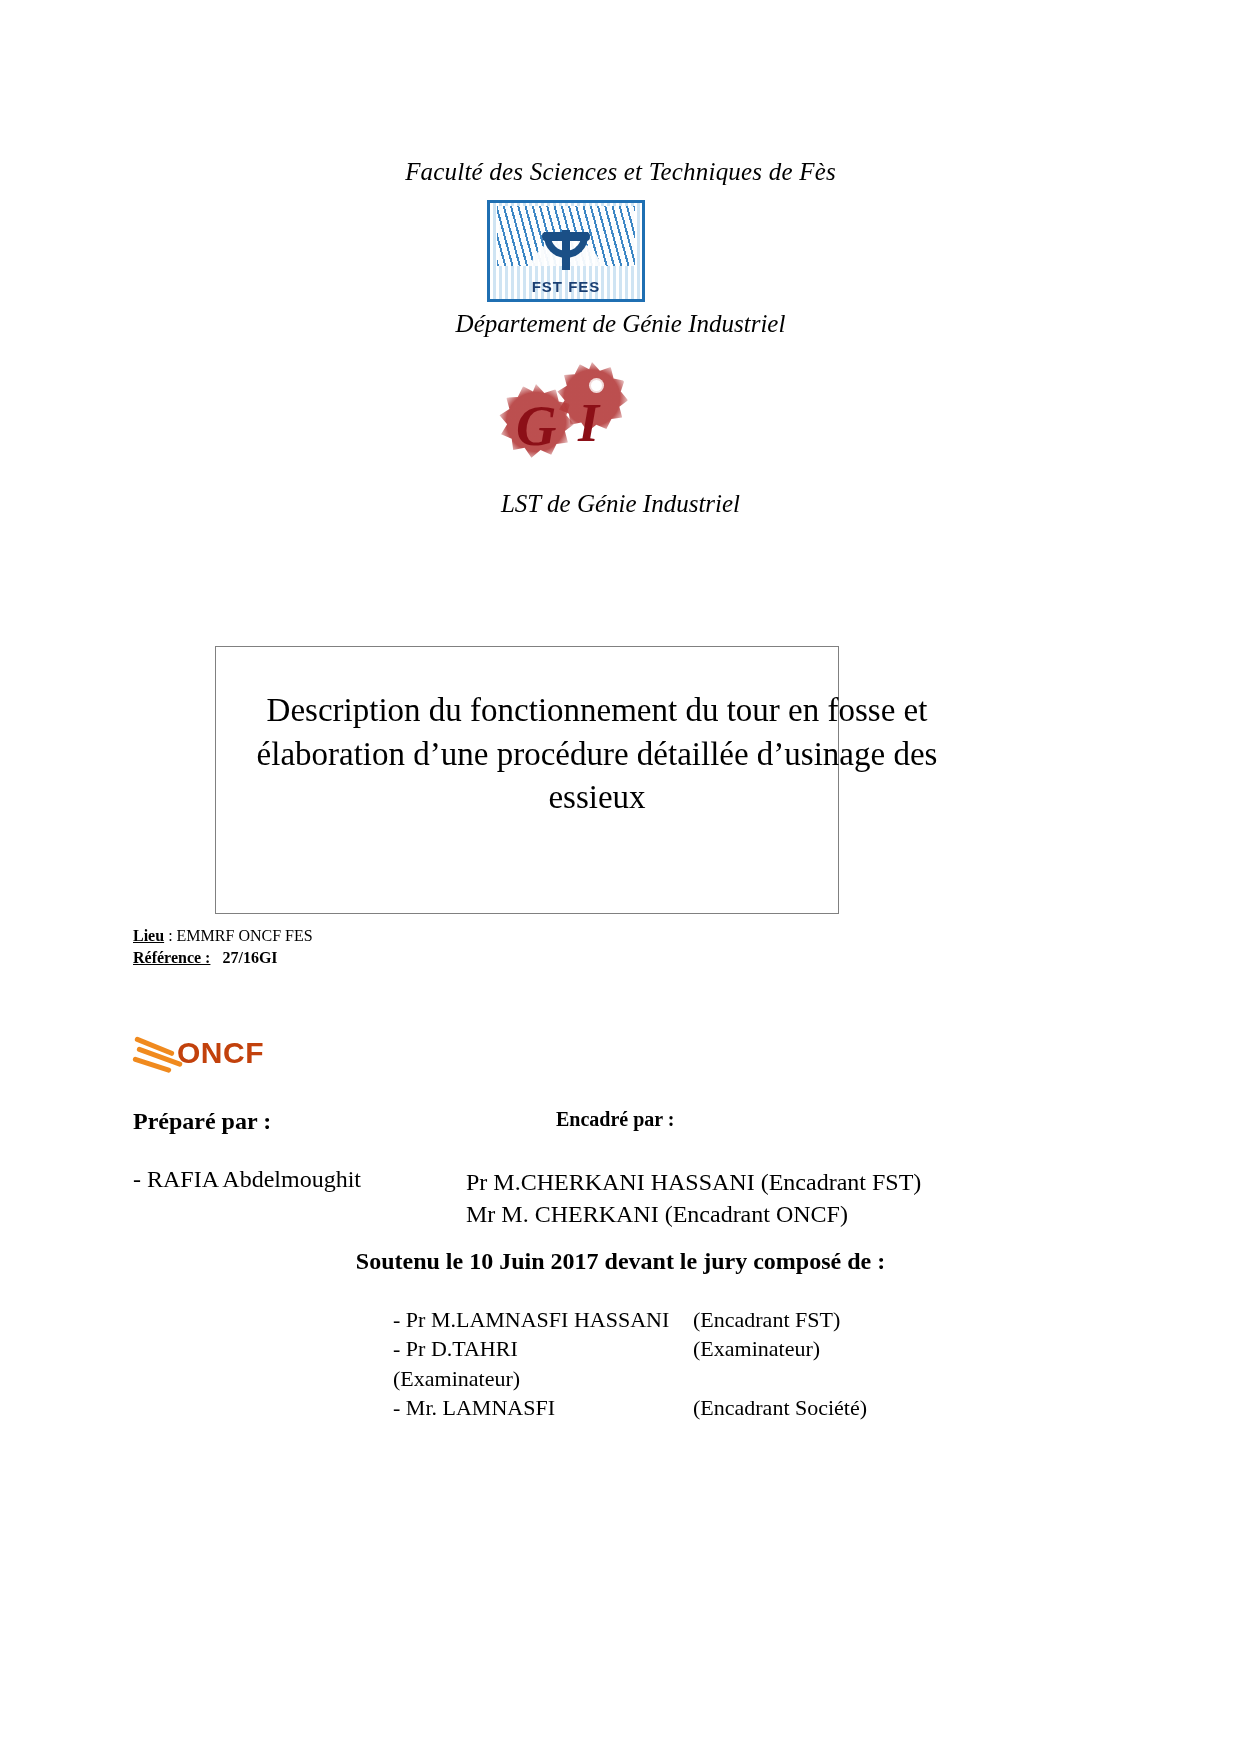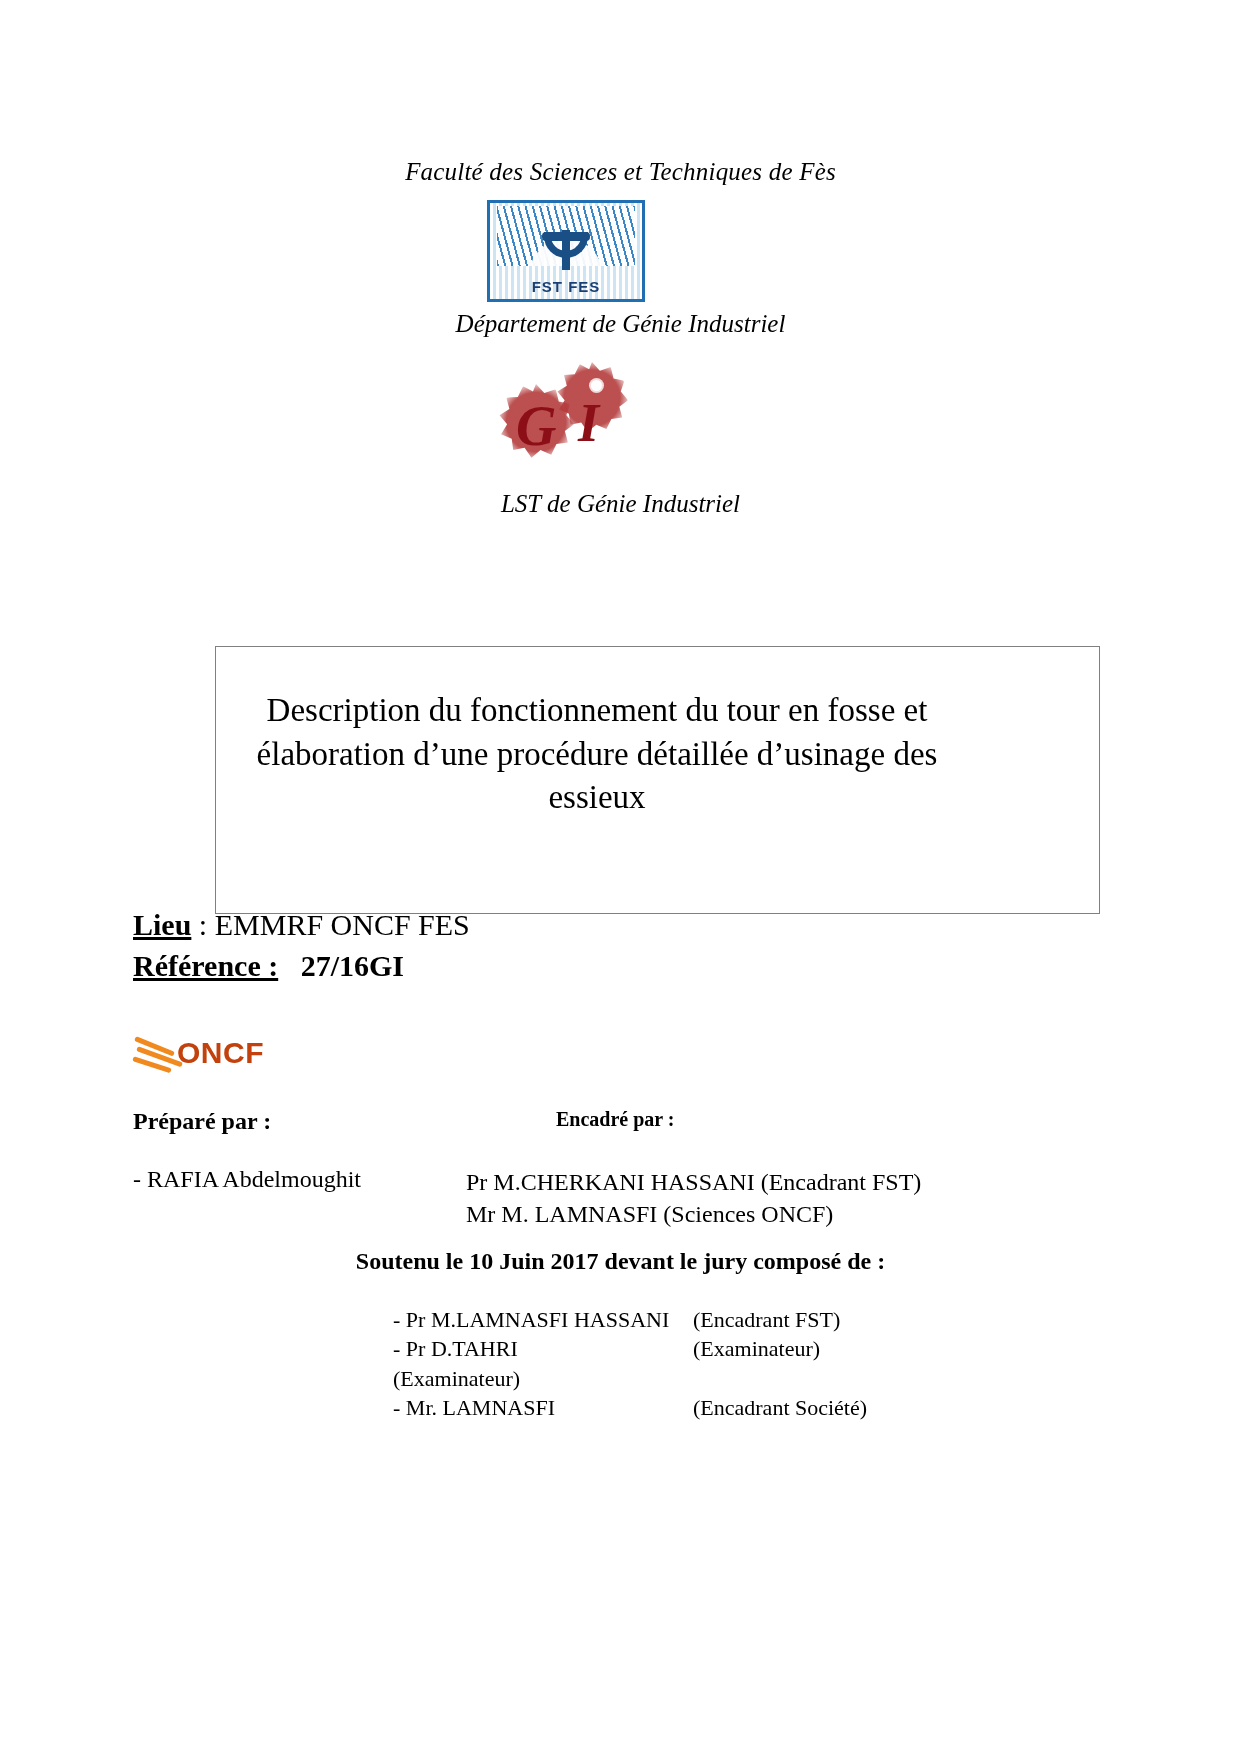--- a/index.html
+++ b/index.html
@@ -204,41 +204,41 @@
   .pfe-title span {
     border-bottom: 2px solid #000;
     padding-bottom: 2px;
   }
 
   
   .title-box {
     position: absolute;
     top: 646px;
     left: 215px;
-    width: 885px;
+    width: 624px;
     height: 268px;
     border: 1px solid #808080;
     box-sizing: border-box;
   }
   .title-box .title-text {
     position: absolute;
     top: 42px;
     left: 14px;
     width: 734px;
     text-align: center;
     font-size: 33px;
     line-height: 1.32;
   }
 
   
   .meta {
     position: absolute;
-    top: 905px;
+    top: 925px;
     left: 133px;
-    font-size: 30px;
+    font-size: 16px;
     line-height: 1.35;
   }
   .meta .row { white-space: nowrap; }
   .meta .lbl {
     font-weight: bold;
     text-decoration: underline;
   }
   .meta .lbl-plain {
     font-weight: bold;
   }
@@ -389,21 +389,21 @@
     <div class="oncf-text">ONCF</div>
   </div>
 
   <div class="prep-label">Préparé par :</div>
   <div class="sup-label">Encadré par :</div>
 
   <div class="prep-name">- RAFIA Abdelmoughit</div>
 
   <div class="sup-names">
     <div>Pr M.CHERKANI HASSANI   (Encadrant FST)</div>
-    <div>Mr M. LAMNASFI  (Sciences ONCF)</div>
+    <div>Mr M. CHERKANI  (Encadrant ONCF)</div>
   </div>
 
   <div class="defense-line">Soutenu le 10 Juin 2017 devant le jury composé de :</div>
 
   <div class="jury">
     <div class="jrow">
       <span class="jname">- Pr M.LAMNASFI HASSANI</span>
       <span class="jrole">(Encadrant FST)</span>
     </div>
     <div class="jrow">

